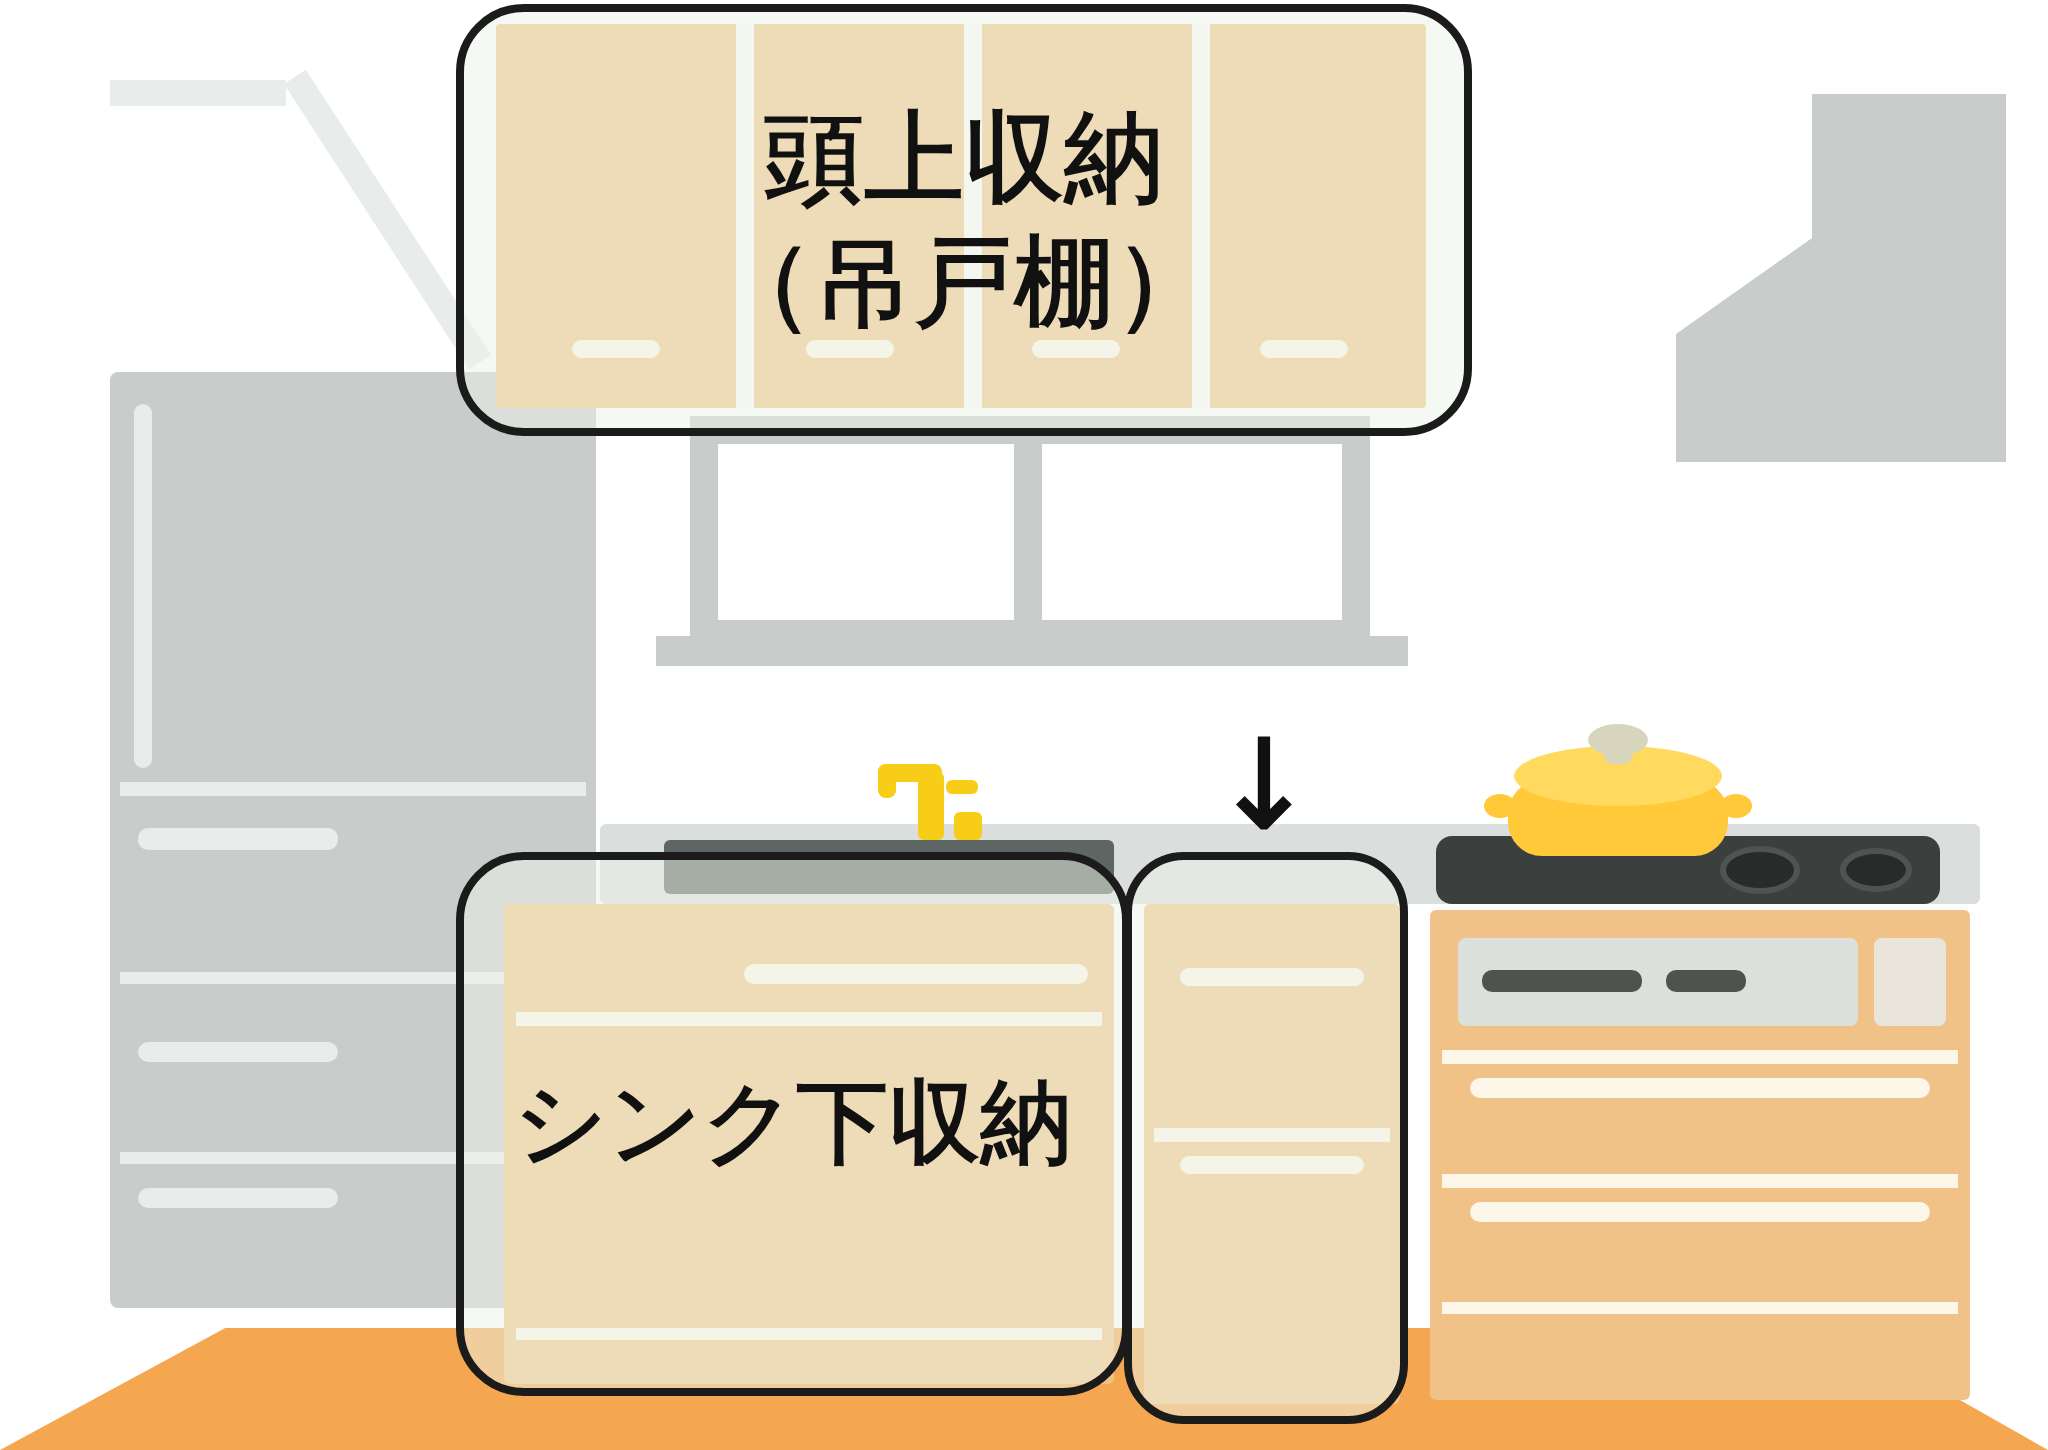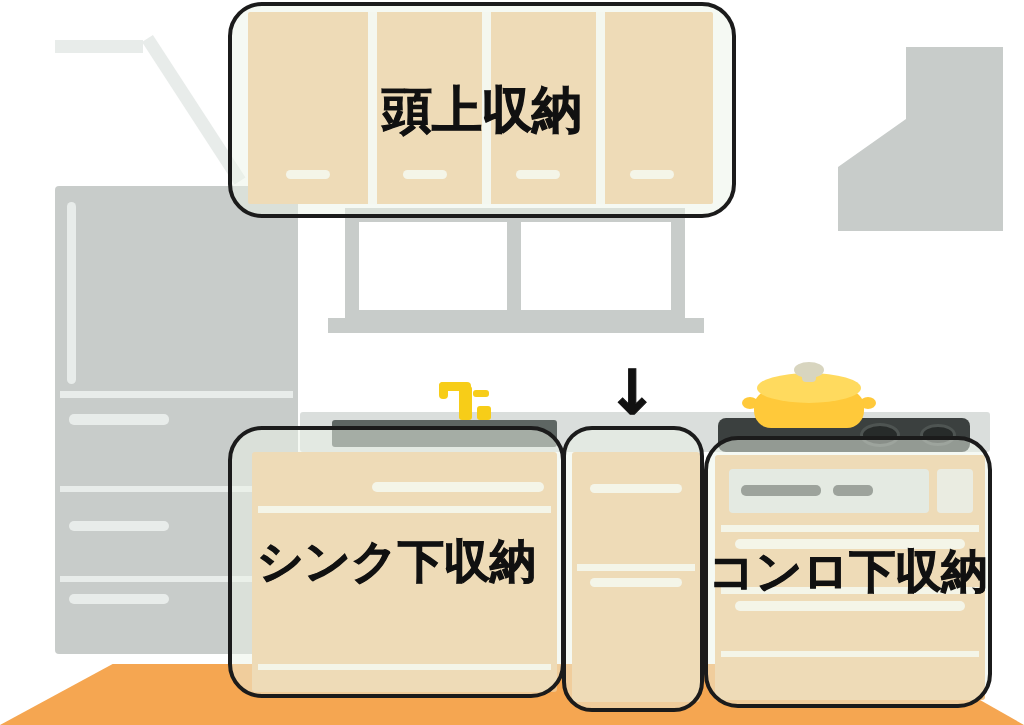--- a/index.html
+++ b/index.html
@@ -19,21 +19,21 @@
     position: absolute;
     border: 4px solid var(--outline);
     border-radius: 34px;
     background: var(--highlight-fill);
     display: flex;
     align-items: center;
     justify-content: center;
   }
   .label {
     color: var(--label-color);
-    font-weight: bold;
+    font-weight: normal;
     -webkit-text-stroke: 1px var(--label-color);
     white-space: nowrap;
     text-align: center;
     line-height: 1.25;
   }
   .overhead-label { font-size: 50px; }
   .box-label { font-size: 46px; }
   .workarea-label { font-size: 45px; }
   .arrow { font-size: 62px; line-height: 1; }
   .burner {
@@ -78,20 +78,21 @@
     <div class="abs" style="left:234px; top:0; width:9px; height:192px; background:#fdfbf6;"></div>
     <div class="abs" style="left:348px; top:0; width:9px; height:192px; background:#fdfbf6;"></div>
     <div class="cab-line" style="left:38px; top:158px; width:44px; height:9px;"></div>
     <div class="cab-line" style="left:155px; top:158px; width:44px; height:9px;"></div>
     <div class="cab-line" style="left:268px; top:158px; width:44px; height:9px;"></div>
     <div class="cab-line" style="left:382px; top:158px; width:44px; height:9px;"></div>
   </div>
 
   <div class="highlight-box" style="left:228px; top:2px; width:508px; height:216px; flex-direction:column;">
     <span class="label overhead-label">頭上収納</span>
+    <span class="label overhead-label">（吊戸棚）</span>
   </div>
 
   <div class="abs" style="left:300px; top:412px; width:690px; height:40px; background:var(--counter); border-radius:3px;"></div>
   <div class="abs" style="left:332px; top:420px; width:225px; height:27px; background:var(--sink); border-radius:3px;"></div>
   <svg class="abs" style="left:425px; top:378px;" width="80" height="42" viewBox="0 0 80 42">
     <rect x="14" y="4" width="32" height="9" rx="4" style="fill:var(--faucet-yellow);"></rect>
     <rect x="14" y="4" width="9" height="17" rx="4" style="fill:var(--faucet-yellow);"></rect>
     <rect x="34" y="8" width="13" height="34" rx="3" style="fill:var(--faucet-yellow);"></rect>
     <rect x="52" y="28" width="14" height="14" rx="3" style="fill:var(--faucet-yellow);"></rect>
     <rect x="48" y="12" width="16" height="7" rx="3" style="fill:var(--faucet-yellow);"></rect>
@@ -135,19 +136,16 @@
     <div class="cab-line" style="left:20px; top:146px; width:230px; height:10px;"></div>
     <div class="cab-line" style="left:6px; top:196px; width:258px; height:6px; border-radius:0;"></div>
   </div>
 
   <div class="highlight-box" style="left:228px; top:426px; width:337px; height:272px;">
     <span class="label box-label">シンク下収納</span>
   </div>
 
   <div class="highlight-box" style="left:562px; top:426px; width:142px; height:286px; border-radius:30px;"></div>
 
-  <div class="highlight-box" style="left:704px; top:436px; width:288px; height:272px;">
-    <span class="label box-label">コンロ下収納</span>
-  </div>
 
   <div class="abs label arrow" style="left:602px; top:362px; width:60px;">↓</div>
 
 </div>
 
 </body></html>

